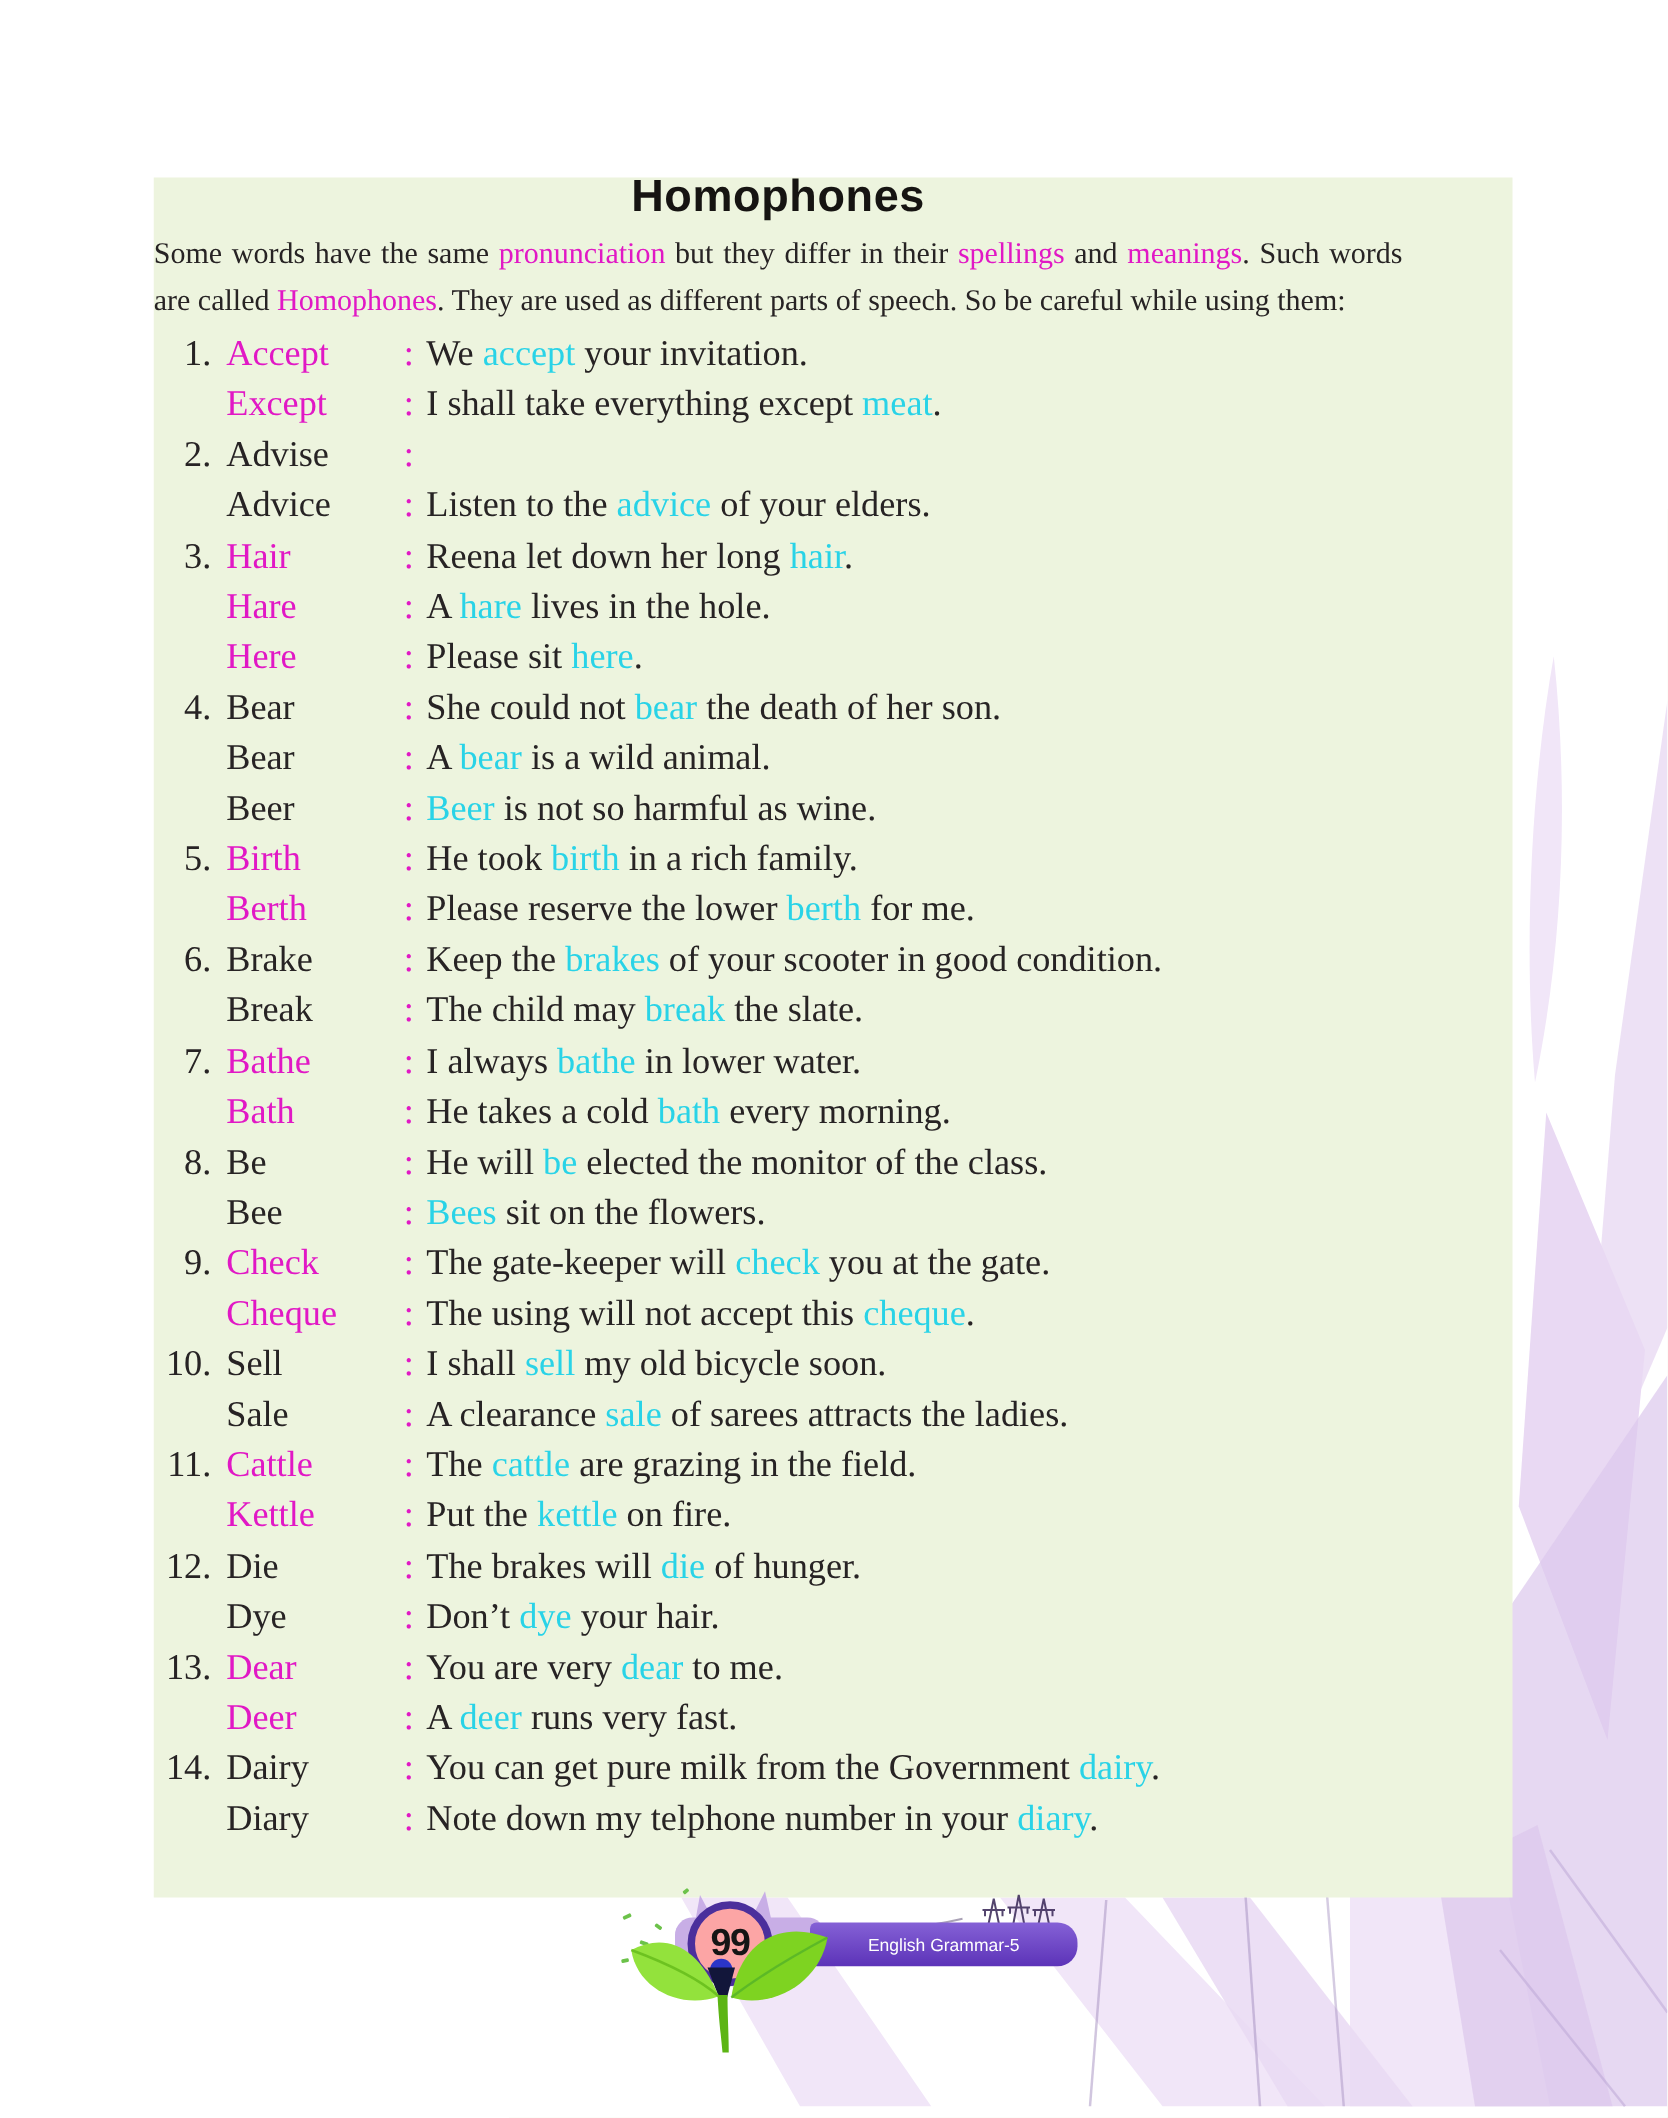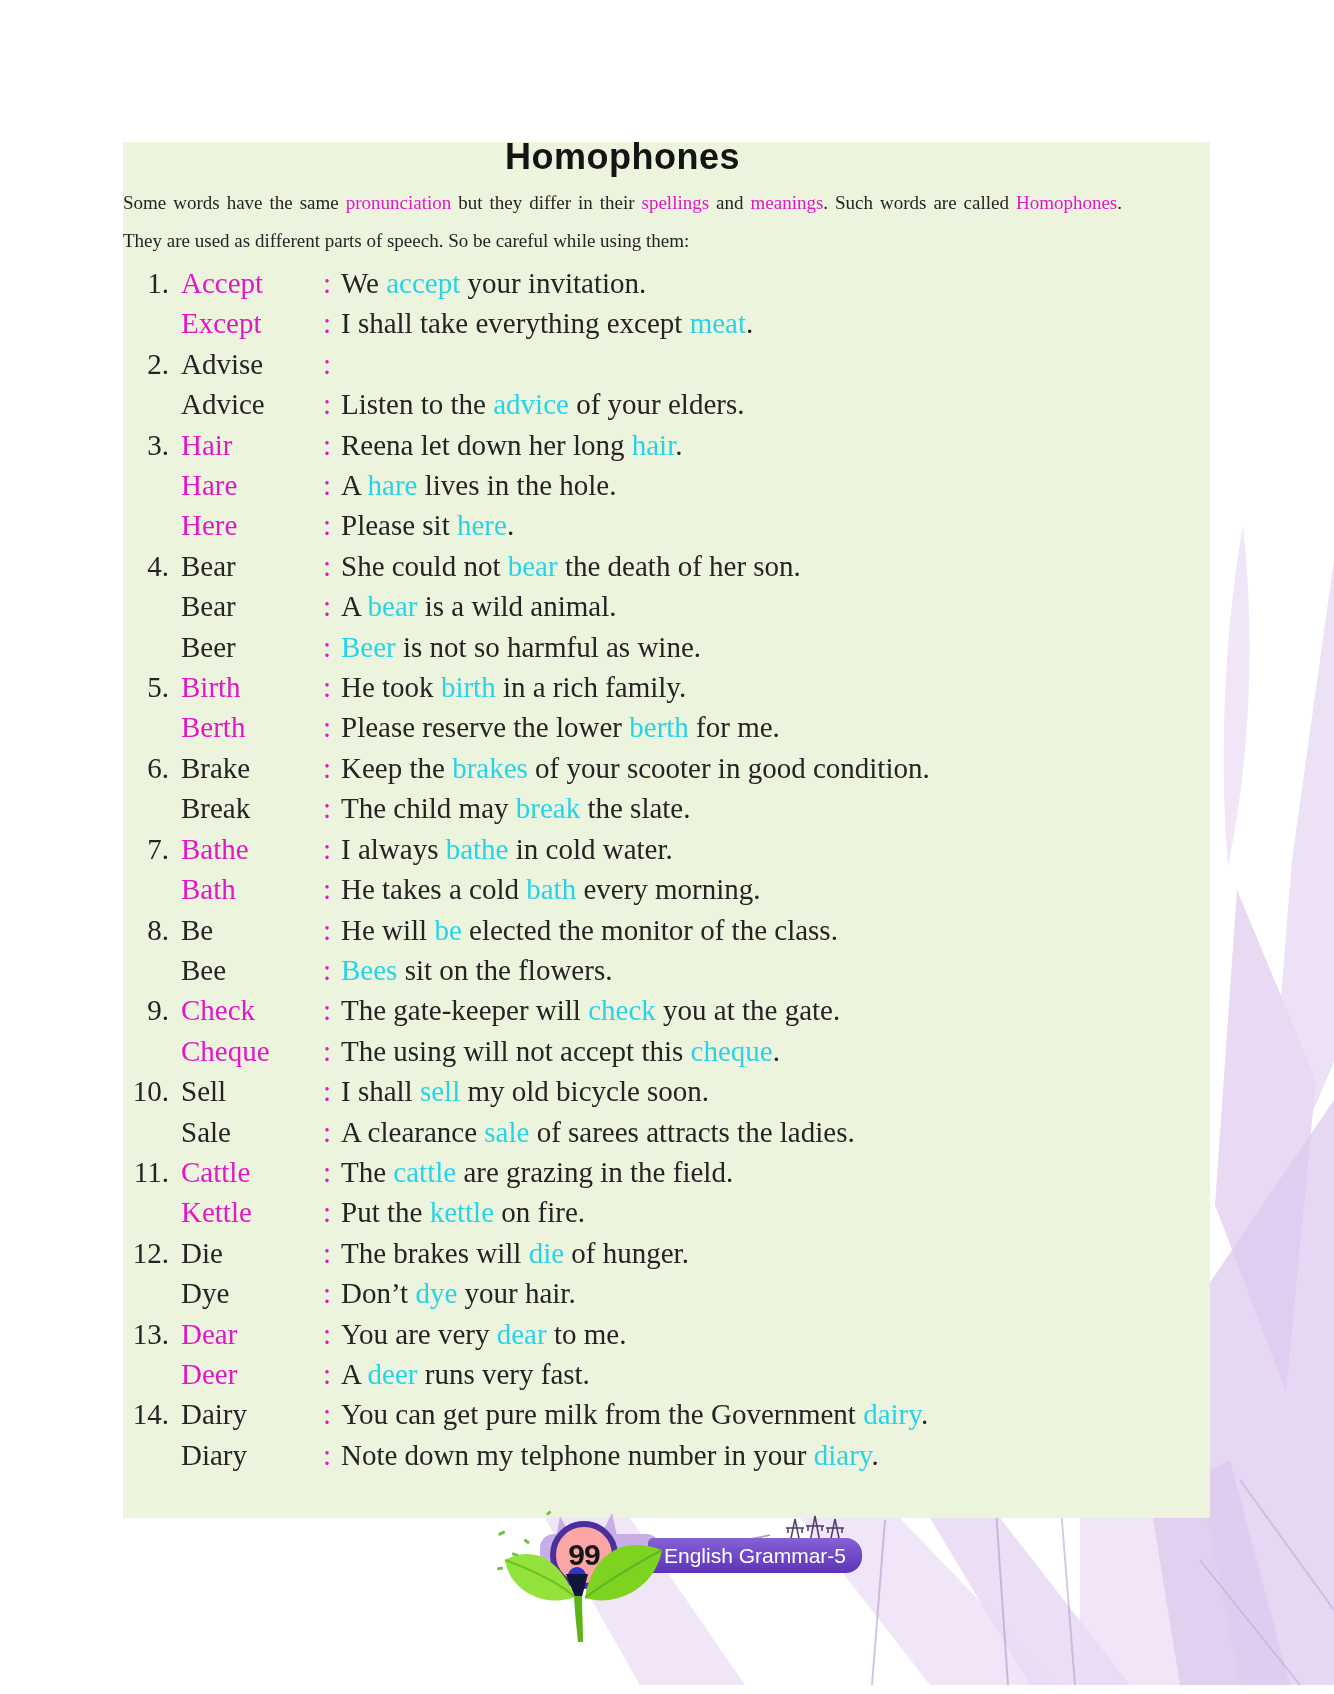--- a/index.html
+++ b/index.html
@@ -6,42 +6,42 @@
   .page{position:relative;width:1334px;height:1694px;background:#ffffff;overflow:hidden;
         font-family:"Liberation Serif", serif;}
   svg.layer{position:absolute;left:0;top:0;pointer-events:none;}
 
   
   .panel{position:absolute;left:123px;top:142px;width:1087px;height:1376px;
          background:var(--panel_bg);box-sizing:border-box;padding:0 88px 0 0;z-index:1;}
   .title{margin:-6px 0 0 0;text-align:center;
          font-family:"Liberation Sans", sans-serif;font-weight:bold;
          font-size:36px;letter-spacing:.5px;color:var(--title_ink);}
-  .intro{margin:6px 0 0 0;font-size:19px;line-height:38px;text-align:justify;color:var(--ink);}
+  .intro{margin:6px 0 0 0;font-size:24px;line-height:38px;text-align:justify;color:var(--ink);}
   .list{margin-top:3px;}
   .row{display:flex;font-size:29px;line-height:40.4px;color:var(--ink);}
   .num{flex:0 0 46px;text-align:right;}
   .word{flex:0 0 138px;margin-left:12px;}
   .colon{flex:0 0 16px;text-align:center;color:var(--magenta);}
   .sentence{flex:1;margin-left:6px;}
   .c-ink{color:var(--ink);}
   .c-magenta{color:var(--magenta);}
   .c-cyan{color:var(--cyan);}
 
   
   .badge{position:absolute;left:550px;top:1521px;width:56px;height:56px;border-radius:50%;
          background:#fca5a5;border:6px solid var(--ring_purple);z-index:5;
          display:flex;align-items:center;justify-content:center;}
   .badge span{font-family:"Liberation Sans", sans-serif;font-weight:bold;font-size:30px;
               letter-spacing:-1px;color:#151515;}
   .ribbon{position:absolute;left:648px;top:1538px;width:214px;height:35px;z-index:3;
           border-radius:5px 16px 16px 5px;
           background:linear-gradient(180deg,var(--ribbon_purple_light),var(--ribbon_purple_dark));
           display:flex;align-items:center;justify-content:center;}
-  .ribbon span{font-family:"Liberation Sans", sans-serif;font-size:21px;color:#ffffff;}
+  .ribbon span{font-family:"Liberation Sans", sans-serif;font-size:14px;color:#ffffff;}
 </style>
 </head>
 <body>
 
 <div class="page">
 
   <svg class="layer" width="1334" height="1694" viewBox="0 0 1334 1694" style="z-index:0;">
     <path d="M1243,525 C1256,645 1249,765 1228,866 C1219,762 1224,632 1243,525 Z" style="fill:var(--petal_light)"></path>
     <polygon points="1334,560 1334,1062 1262,1230 1292,860" style="fill:var(--petal_mid);opacity:.8"></polygon>
     <polygon points="1237,890 1316,1080 1286,1392 1215,1205" style="fill:var(--petal_mid)"></polygon>
@@ -142,21 +142,21 @@
         <div class="row">
           <span class="num"></span>
           <span class="word c-ink">Break</span>
           <span class="colon">:</span>
           <span class="sentence"><span class="c-ink">The child may </span><span class="c-cyan">break</span><span class="c-ink"> the slate.</span></span>
         </div>
         <div class="row">
           <span class="num">7.</span>
           <span class="word c-magenta">Bathe</span>
           <span class="colon">:</span>
-          <span class="sentence"><span class="c-ink">I always </span><span class="c-cyan">bathe</span><span class="c-ink"> in cold water.</span></span>
+          <span class="sentence"><span class="c-ink">I always </span><span class="c-cyan">bathe</span><span class="c-ink"> in lower water.</span></span>
         </div>
         <div class="row">
           <span class="num"></span>
           <span class="word c-magenta">Bath</span>
           <span class="colon">:</span>
           <span class="sentence"><span class="c-ink">He takes a cold </span><span class="c-cyan">bath</span><span class="c-ink"> every morning.</span></span>
         </div>
         <div class="row">
           <span class="num">8.</span>
           <span class="word c-ink">Be</span>

